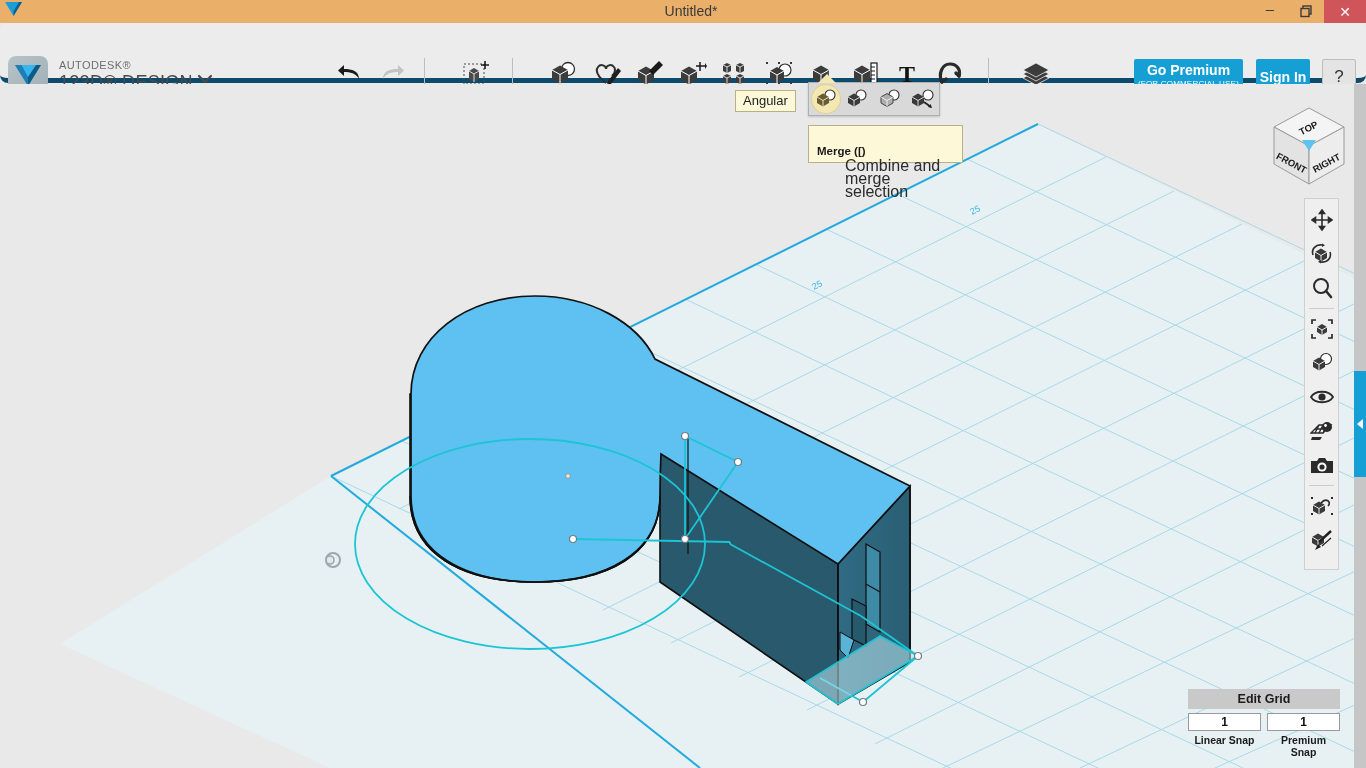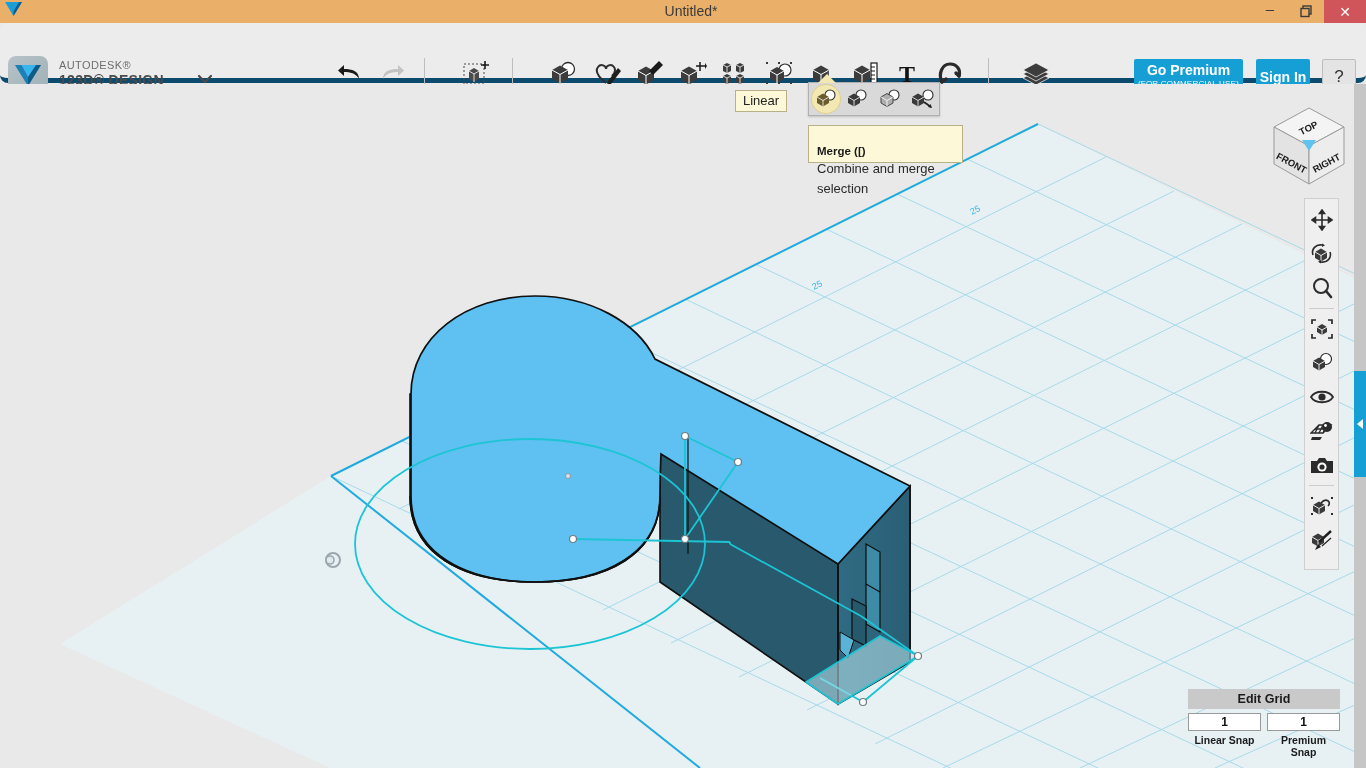--- a/index.html
+++ b/index.html
@@ -50,21 +50,21 @@
     position: absolute; left: 8px; top: 33px;
     width: 40px; height: 40px; border-radius: 8px;
     background: linear-gradient(135deg,#b7c3c8 0%,#9fb0b6 100%);
   }
   #app-logo svg { position: absolute; left: 5px; top: 5px; }
   #brand {
     position: absolute; left: 59px; top: 36px;
     line-height: 1.15; color: #5a5a5a;
   }
   #brand .b1 { font-size: 11px; letter-spacing: .4px; color: #6d6d6d; }
-  #brand .b2 { font-size: 14px; font-weight: bold; letter-spacing: .3px; color: #4a4a4a; }
+  #brand .b2 { font-size: 18px; font-weight: normal; letter-spacing: .3px; color: #4a4a4a; }
   #brand-caret {
     position: absolute; left: 197px; top: 48px;
     width: 16px; height: 12px;
   }
 
   .tb-sep {
     position: absolute; top: 35px; width: 1px; height: 28px; background: #bdbdbd;
   }
 
   .tbtn {
@@ -144,21 +144,21 @@
     z-index: 31;
   }
   #tooltip {
     position: absolute; left: 808px; top: 125px;
     width: 155px; height: 38px;
     background: #fdf9d8; border: 1px solid #b9b087;
     padding: 18px 8px;
     z-index: 30;
   }
   #tooltip .tt1 { font-size: 11.5px; font-weight: bold; color: #1a1a1a; line-height: 15px; }
-  #tooltip .tt2 { font-size: 13px; color: #2a2a2a; line-height: 20px; }
+  #tooltip .tt2 { font-size: 16px; color: #2a2a2a; line-height: 13px; margin-left: 28px; }
 
   
   #canvas {
     position: absolute; left: 0; top: 84px;
     width: 1366px; height: 684px;
     background: #e9e9e9;
     overflow: hidden;
   }
   #scene { position: absolute; left: 0; top: 0; width: 1366px; height: 684px; }
 
@@ -679,21 +679,21 @@
         <div class="eg-caption">Linear Snap</div>
       </div>
       <div class="eg-field">
         <div class="eg-input">1</div>
         <div class="eg-caption">Premium Snap</div>
       </div>
     </div>
   </div>
 </div>
 
-<div id="combine-label">Linear</div>
+<div id="combine-label">Angular</div>
 <div id="flyout-notch"></div>
 <div id="flyout">
   <div class="fitem sel">
     <svg width="22" height="20" viewBox="0 0 22 20">
       <circle cx="15" cy="6" r="5" fill="#fff" stroke="#2f2f2f" stroke-width="1.1"></circle>
       <path d="M2 8 L8 4.5 L14 8 L14 14 L8 17.5 L2 14 Z" fill="#6b5c2e"></path>
       <path d="M2 8 L8 11.5 L14 8 M8 11.5 L8 17.5" stroke="#fff" stroke-width=".8" fill="none"></path>
     </svg>
   </div>
   <div class="fitem">

